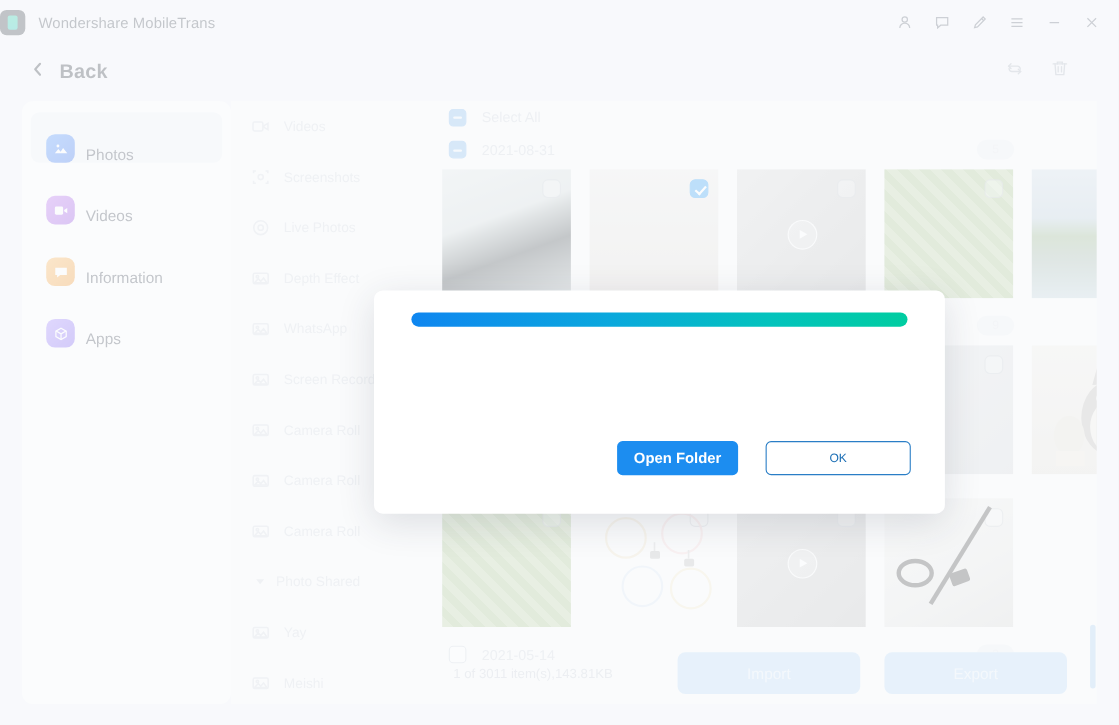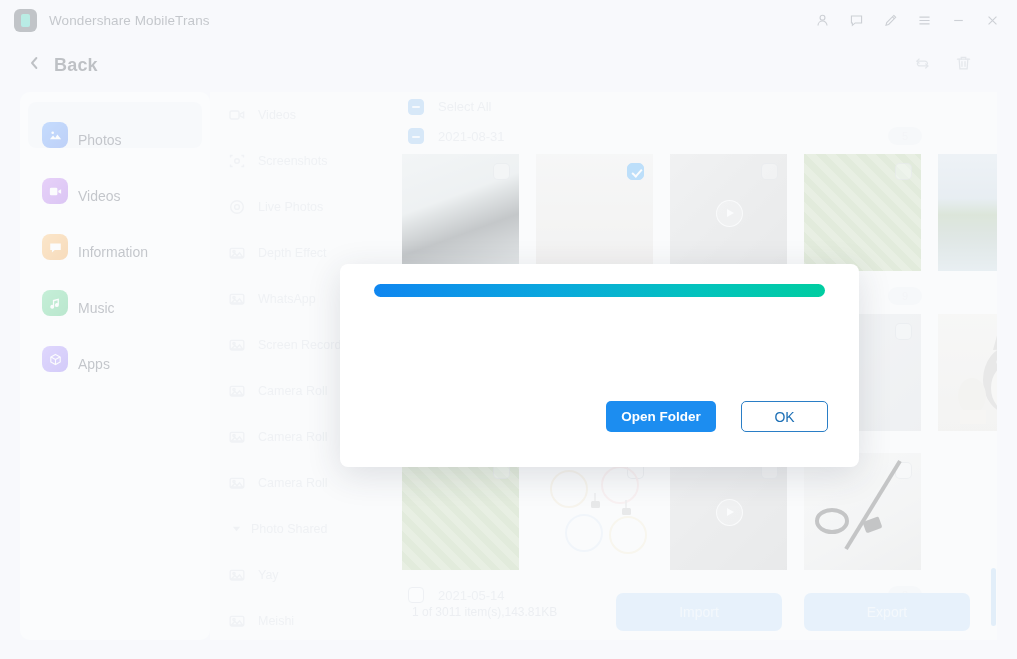--- a/index.html
+++ b/index.html
@@ -14,21 +14,21 @@
     width: 1017px; height: 659px;
     background: #f4f5f9;
   }
 
   
   .titlebar {
     position: absolute; top: 0; left: 0;
     width: 1017px; height: 40px;
     display: flex; align-items: center;
   }
-  .brand { display: flex; align-items: center; gap: 12px; padding-left: 14px; }
+  .brand { display: flex; align-items: center; gap: 12px; }
   .brand-logo {
     width: 23px; height: 23px; border-radius: 6px;
     background: #2f3640;
     display: flex; align-items: center; justify-content: center;
   }
   .brand-logo i {
     display: block; width: 9px; height: 13px; border-radius: 2px;
     background: linear-gradient(180deg,#18c8a0,#0fbfae);
   }
   .brand-title { font-size: 13.5px; color: #3b4250; letter-spacing: .1px; }
@@ -227,22 +227,22 @@
     display: flex; gap: 25px;
   }
   .btn-primary {
     width: 110px; height: 31px; border-radius: 5px;
     background: #1c8df0; color: #fff; font-size: 13.5px; font-weight: bold;
     display: flex; align-items: center; justify-content: center;
     border: none; cursor: pointer;
     font-family: "Liberation Sans", sans-serif;
   }
   .btn-outline {
-    width: 87px; height: 31px; border-radius: 5px;
-    background: #fff; color: #1c6fb5; font-size: 14px;
+    width: 132px; height: 31px; border-radius: 5px;
+    background: #fff; color: #1c6fb5; font-size: 11px;
     border: 1px solid #2a7ec6; cursor: pointer;
     display: flex; align-items: center; justify-content: center;
     font-family: "Liberation Sans", sans-serif;
   }
 </style>
 </head>
 <body>
 
 <div class="app">
 
@@ -340,28 +340,20 @@
       </div>
       <div class="nav-item">
         <span class="nav-ico ico-info">
           <svg width="15" height="15" viewBox="0 0 16 16" fill="#fff">
               <path d="M2.4 3.6h11.2v7H7.2l-3 2.6v-2.6H2.4z"></path>
             </svg>
         </span>
         <span class="nav-label">Information</span>
       </div>
       <div class="nav-item">
-        <span class="nav-ico ico-music">
-          <svg width="15" height="15" viewBox="0 0 16 16" fill="#fff">
-              <path d="M11.6 2.6v7.1a2.1 2.1 0 1 1-1.4-2V4.5L6.6 5.5v6a2.1 2.1 0 1 1-1.4-2V4.3z"></path>
-            </svg>
-        </span>
-        <span class="nav-label">Music</span>
-      </div>
-      <div class="nav-item">
         <span class="nav-ico ico-apps">
           <svg width="15" height="15" viewBox="0 0 16 16" fill="none" stroke="#fff" stroke-width="1.2">
               <path d="M8 2.6l5 2.8v5.2L8 13.4 3 10.6V5.4z"></path>
               <path d="M8 8v5.4M8 8L3.2 5.3M8 8l4.8-2.7"></path>
             </svg>
         </span>
         <span class="nav-label">Apps</span>
       </div>
     </div>
   </div>

